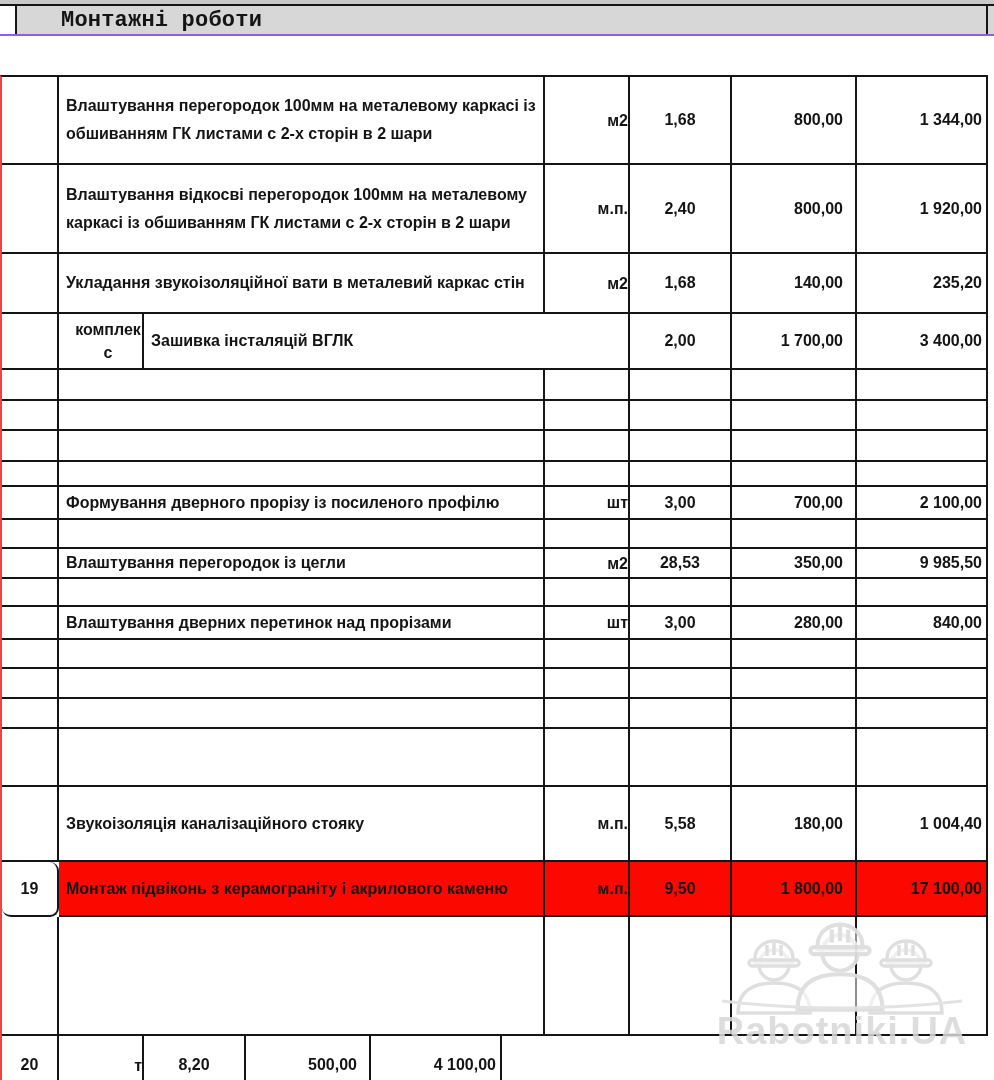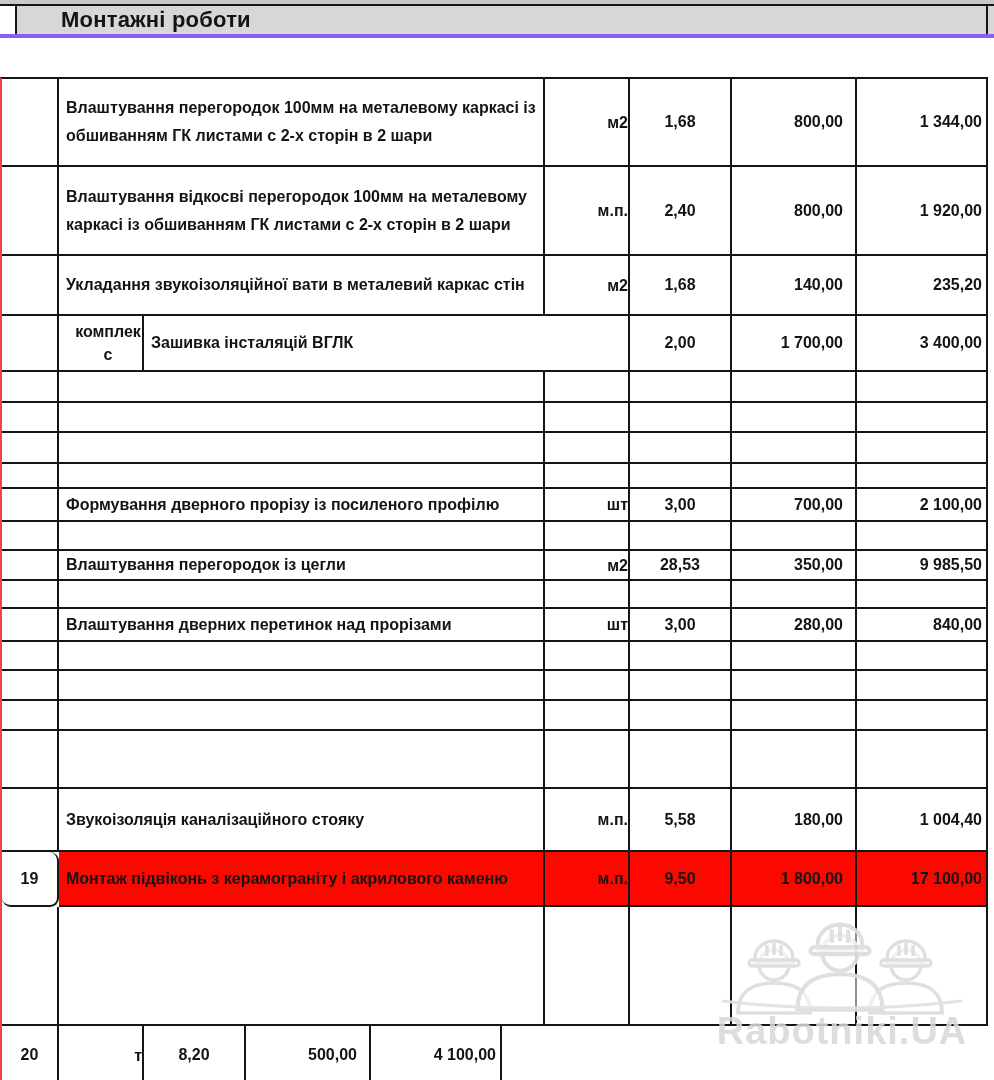--- a/index.html
+++ b/index.html
@@ -8,21 +8,21 @@
     width:994px;height:1080px;
     background:#ffffff;
     font-family:"Liberation Sans","DejaVu Sans",sans-serif;
     font-weight:bold;
     color:#141414;
     overflow:hidden;
   }
   
   .top-strip{height:4px;background:#c9c9c9;border-bottom:2px solid #151515;}
   
-  .header-row{height:28px;display:flex;border-bottom:4px solid #8b5cf6;}
+  .header-row{height:28px;display:flex;border-bottom:2px solid #8b5cf6;font-family:Liberation Mono, monospace;}
   .header-stub{width:15px;background:#ffffff;border-right:2px solid #151515;}
   .header-main{
     flex:1;background:#d7d7d7;position:relative;
     display:flex;align-items:center;
     padding-left:44px;font-size:22px;letter-spacing:.2px;
   }
   .header-main::after{
     content:"";position:absolute;right:6px;top:0;bottom:0;width:2px;background:#151515;
   }
   .header-gap{height:3px;background:#ffffff;}
@@ -417,21 +417,21 @@
     <div class="cell c-qty">
           <span></span>
         </div>
     <div class="cell c-price">
           <span></span>
         </div>
     <div class="cell c-total">
           <span></span>
         </div>
   </div>
-      <div class="row" style="height: 63px;">
+      <div class="row" style="height: 75px;">
     <div class="cell c-num">
           <span></span>
         </div>
     <div class="cell c-desc">
           <span>Звукоізоляція каналізаційного стояку</span>
         </div>
     <div class="cell c-unit">
           <span>м.п.</span>
         </div>
     <div class="cell c-qty">

